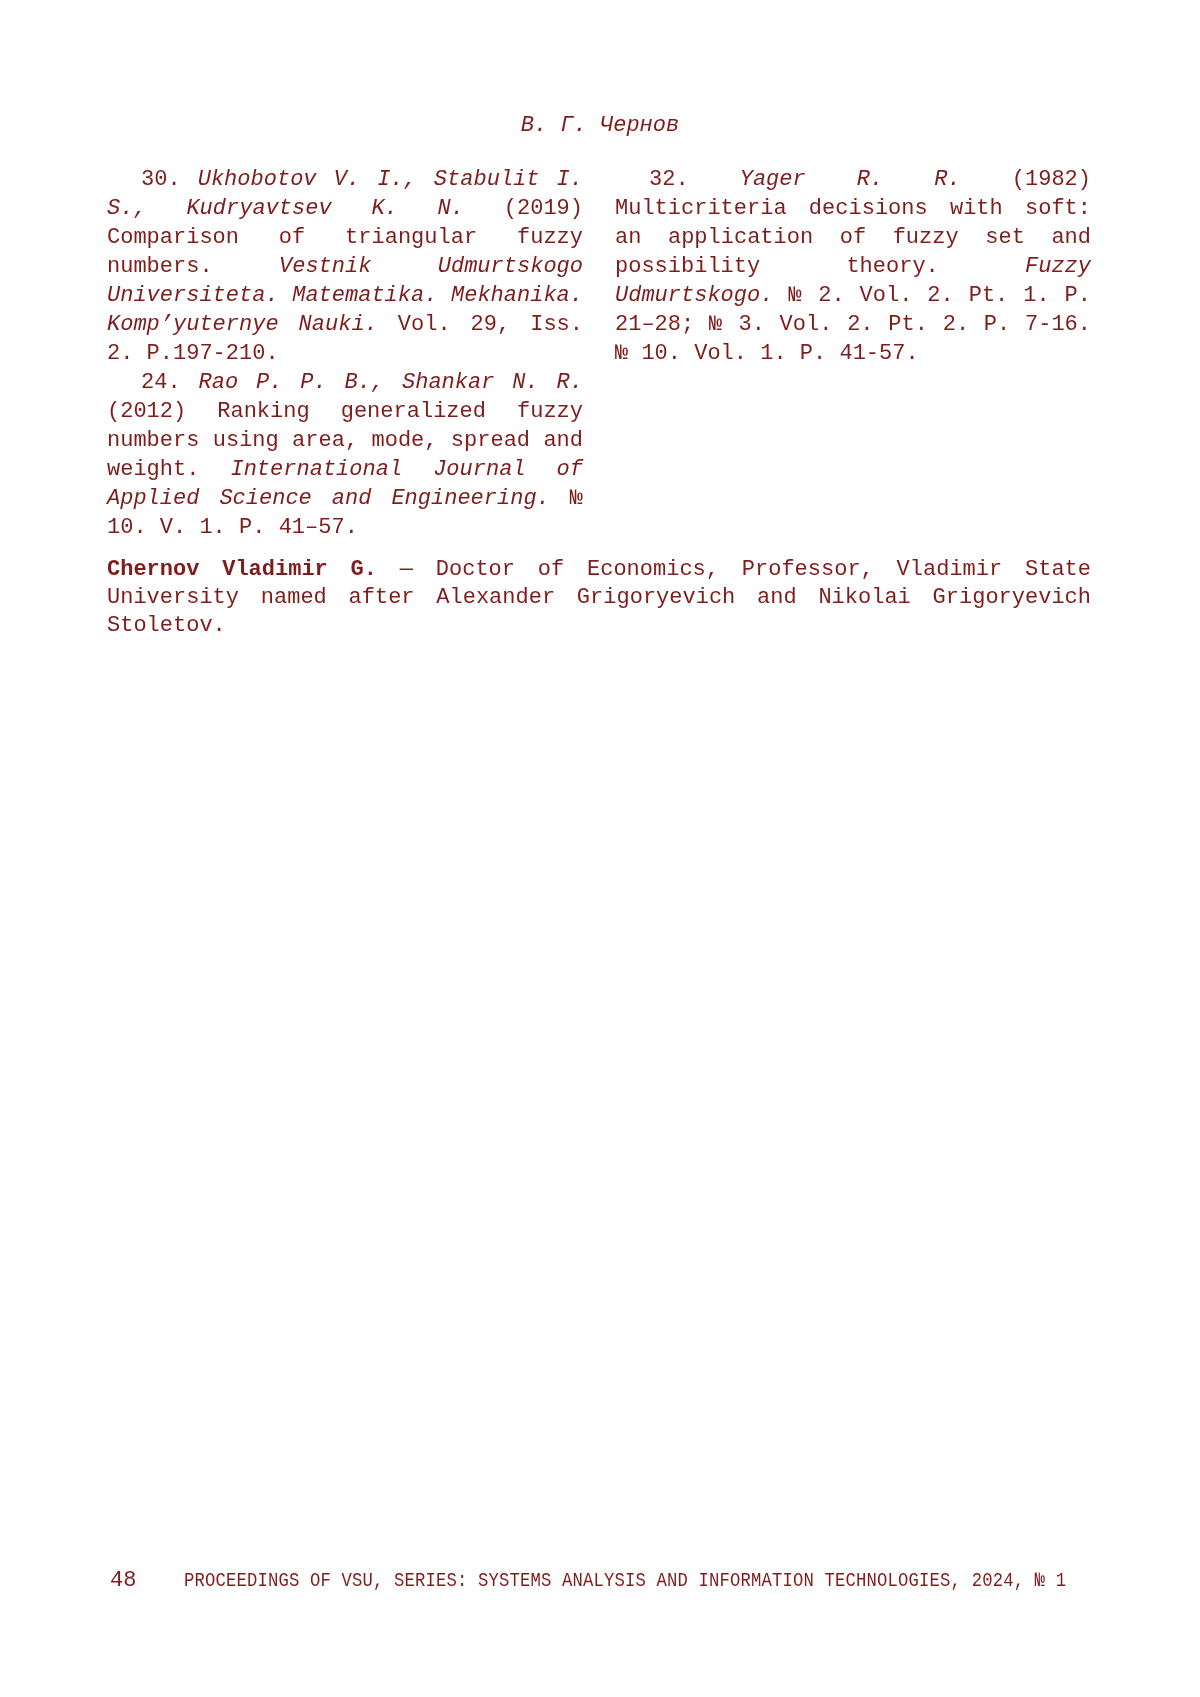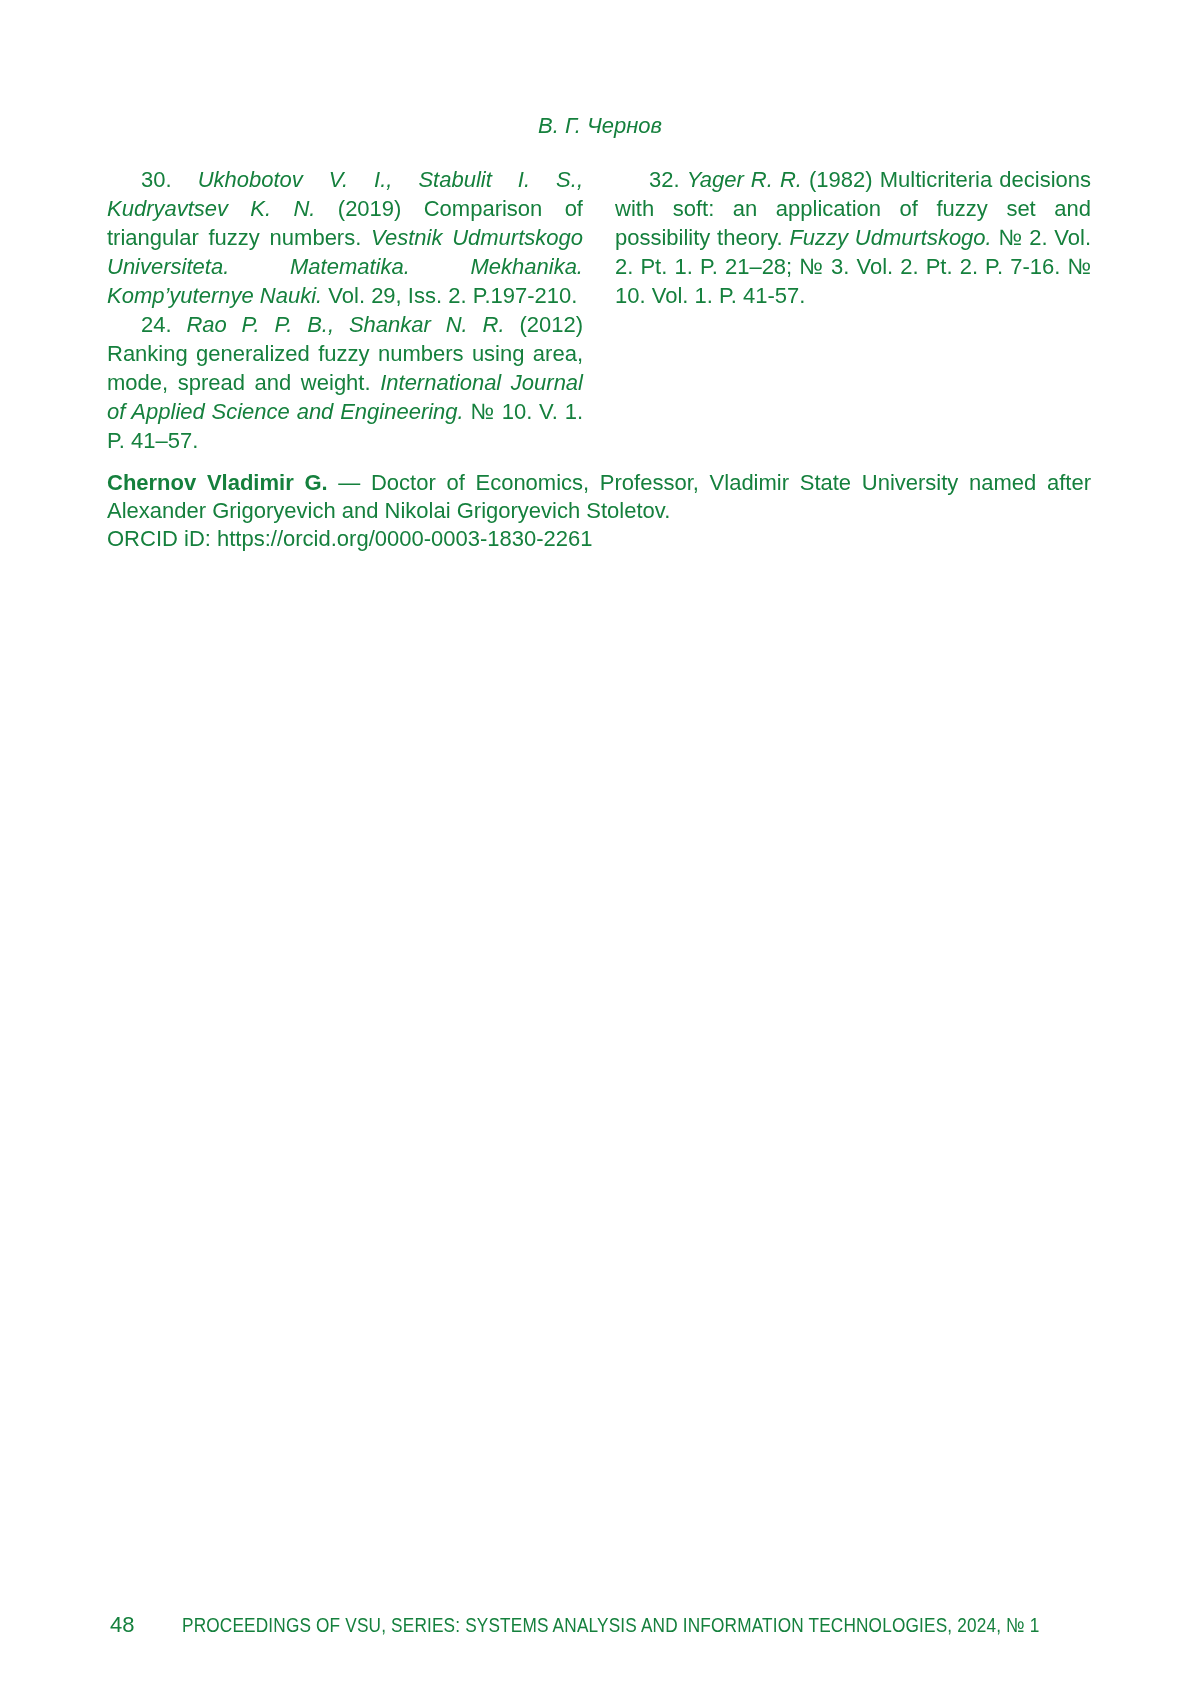--- a/index.html
+++ b/index.html
@@ -3,22 +3,22 @@
 <meta charset="utf-8">
 <style>
   * { box-sizing: border-box; }
   html, body { margin: 0; padding: 0; background: #e8e8e8; }
   .page {
     position: relative;
     width: 1200px;
     height: 1697px;
     margin: 0 auto;
     background: #ffffff;
-    color: #15803d;
-    font-family: Liberation Sans, sans-serif;
+    color: #7f1d1d;
+    font-family: Liberation Mono, monospace;
     overflow: hidden;
   }
   .running-head {
     margin: 0;
     padding-top: 113px;
     text-align: center;
     font-style: italic;
     font-size: 22px;
     line-height: 26px;
   }
@@ -54,21 +54,20 @@
     left: 110px;
     top: 1568px;
     width: 980px;
     display: flex;
     align-items: baseline;
     white-space: nowrap;
   }
   .footer .page-num {
     font-size: 22px;
     line-height: 26px;
-    margin-top: 44px;
   }
   .footer .journal-line {
     display: inline-block;
     margin-left: 48px;
     font-size: 20.5px;
     line-height: 26px;
     transform: scaleX(0.84);
     transform-origin: 0 80%;
     letter-spacing: 0.2px;
   }
@@ -85,21 +84,20 @@
         <p class="ref"><span class="rm">30. </span><span class="it">Ukhobotov V. I., Stabulit I. S., Kudryavtsev K. N.</span><span class="rm"> (2019) Comparison of triangular fuzzy numbers. </span><span class="it">Vestnik Udmurtskogo Universiteta. Matematika. Mekhanika. Komp’yuternye Nauki.</span><span class="rm"> Vol. 29, Iss. 2. P.197-210.</span></p>
         <p class="ref"><span class="rm">24. </span><span class="it">Rao P. P. B., Shankar N. R.</span><span class="rm"> (2012) Ranking generalized fuzzy numbers using area, mode, spread and weight. </span><span class="it">International Journal of Applied Science and Engineering.</span><span class="rm"> № 10. V. 1. P. 41–57.</span></p>
       </div>
     <div class="ref-col">
         <p class="ref"><span class="rm">32. </span><span class="it">Yager R. R.</span><span class="rm"> (1982) Multicriteria decisions with soft: an application of fuzzy set and possibility theory. </span><span class="it">Fuzzy Udmurtskogo.</span><span class="rm"> № 2. Vol. 2. Pt. 1. P. 21–28; № 3. Vol. 2. Pt. 2. P. 7-16. № 10. Vol. 1. P. 41-57.</span></p>
       </div>
   </div>
 
   <div class="bio">
     <p><span class="bold">Chernov Vladimir G.</span><span> — Doctor of Economics, Professor, Vladimir State University named after Alexander Grigoryevich and Nikolai Grigoryevich Stoletov.</span></p>
-    <p class="bio-line"><span>ORCID iD: </span><span>https://orcid.org/0000-0003-1830-2261</span></p>
   </div>
 
   <div class="footer">
     <span class="page-num">48</span>
     <span class="journal-line">PROCEEDINGS OF VSU, SERIES: SYSTEMS ANALYSIS AND INFORMATION TECHNOLOGIES, 2024, № 1</span>
   </div>
 
 </div>
 
 </body></html>

